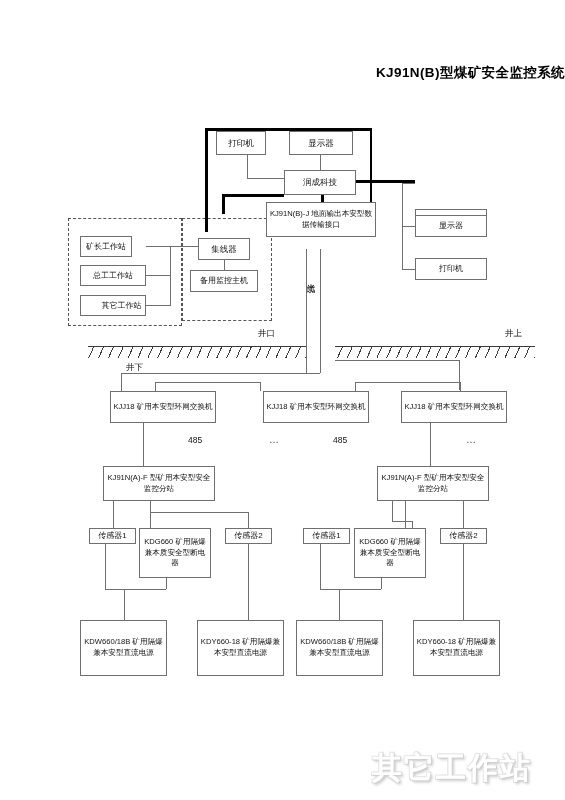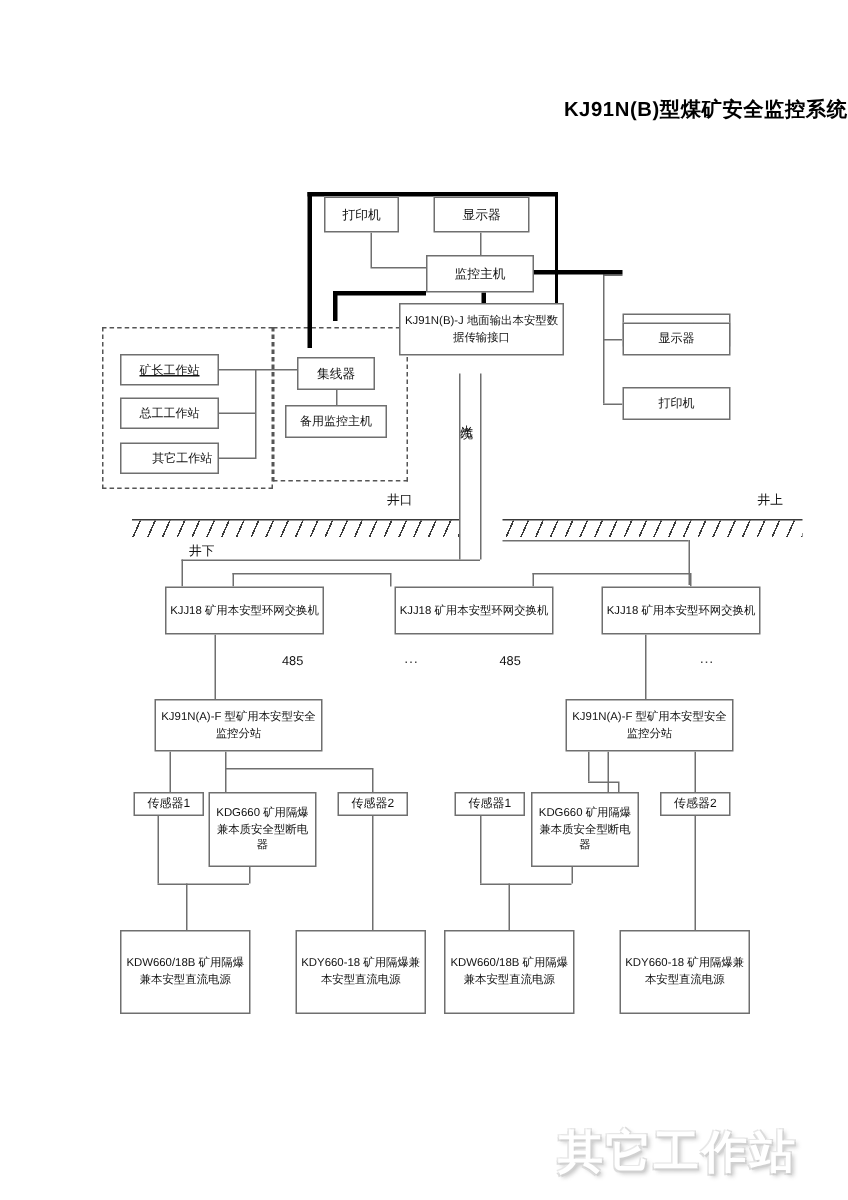--- a/index.html
+++ b/index.html
@@ -125,33 +125,33 @@
   <div class="ln thick h" style="left:355px;top:180px;width:60px;"></div>
 
   <div class="box" style="left:216px;top:131px;width:50px;height:24px;">打印机</div>
   <div class="box" style="left:289px;top:131px;width:64px;height:24px;">显示器</div>
 
   <div class="ln v" style="left:247px;top:155px;height:23px;"></div>
   <div class="ln h" style="left:247px;top:178px;width:37px;"></div>
 
   <div class="ln v" style="left:320px;top:155px;height:15px;"></div>
 
-  <div class="box" style="left:284px;top:170px;width:72px;height:25px;">监控主机</div>
+  <div class="box" style="left:284px;top:170px;width:72px;height:25px;">润成科技</div>
 
   <div class="box tiny" style="left:266px;top:202px;width:110px;height:35px;">KJ91N(B)-J 地面输出本安型数据传输接口</div>
 
   <div class="dash" style="left:182px;top:218px;width:90px;height:103px;"></div>
 
   <div class="dash" style="left:68px;top:218px;width:114px;height:108px;"></div>
 
   <div class="box" style="left:198px;top:238px;width:52px;height:22px;">集线器</div>
   <div class="box small" style="left:190px;top:270px;width:68px;height:22px;">备用监控主机</div>
   <div class="ln v" style="left:224px;top:260px;height:10px;"></div>
 
-  <div class="box small" style="left:80px;top:236px;width:66px;height:21px;text-decoration:underline;">矿长工作站</div>
+  <div class="box small" style="left:80px;top:236px;width:52px;height:21px;">矿长工作站</div>
   <div class="box small" style="left:80px;top:265px;width:66px;height:21px;text-align:center;">总工工作站</div>
   <div class="box small" style="left:80px;top:295px;width:66px;height:21px;padding-left:19px;">其它工作站</div>
 
   <div class="ln v" style="left:170px;top:246px;height:60px;"></div>
   <div class="ln h" style="left:146px;top:246px;width:24px;"></div>
   <div class="ln h" style="left:146px;top:275px;width:24px;"></div>
   <div class="ln h" style="left:146px;top:305px;width:24px;"></div>
   <div class="ln h" style="left:170px;top:246px;width:28px;"></div>
 
   <div class="box small" style="left:415px;top:172px;width:72px;height:22px;margin-top:37px;">备用监控主机</div>

